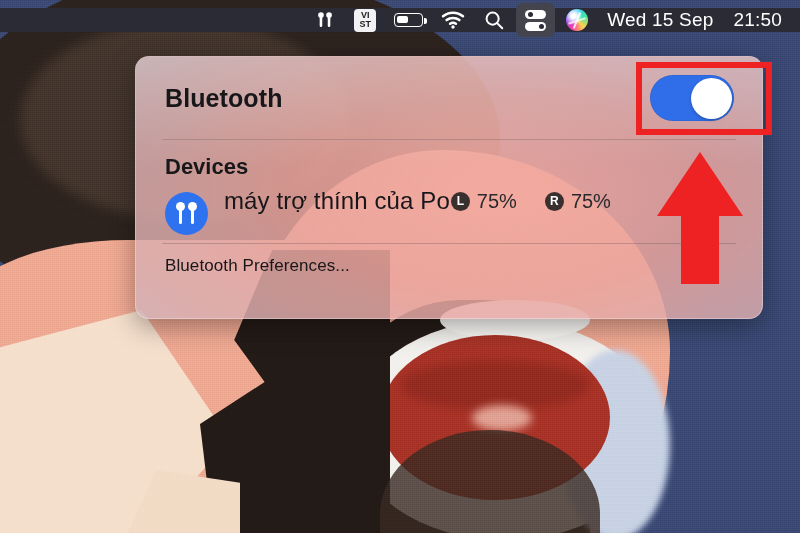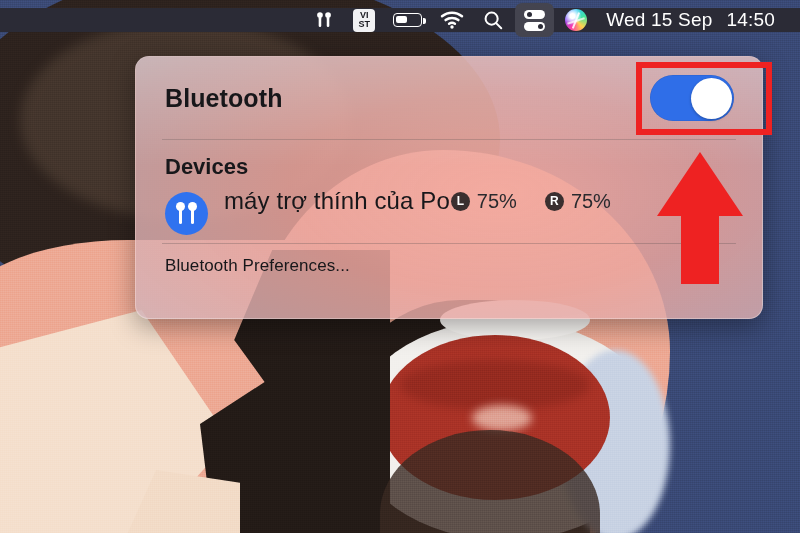--- a/index.html
+++ b/index.html
@@ -174,22 +174,22 @@
     background: #44444f;
     border-radius: 7px;
     height: 34px;
     margin: 0 2px;
   }
   .mb-clock {
     font-size: 19px;
     font-weight: 500;
     letter-spacing: .2px;
     display: flex;
-    gap: 14px;
-    padding-right: 25px;
+    gap: 20px;
+    padding-right: 18px;
     padding-left: 10px;
     white-space: nowrap;
   }
 
   
   .inputsrc {
     background: #f2f2f4;
     color: #1c1c22;
     border-radius: 4px;
     font-size: 9px;
@@ -502,21 +502,21 @@
             <span></span>
           </div>
       </div>
 
       <div class="mb-item">
         <div class="siri"></div>
       </div>
 
       <div class="mb-clock">
         <span>Wed 15 Sep</span>
-        <span>14:50</span>
+        <span>21:50</span>
       </div>
     </div>
   </div>
 
   <div id="panel">
 
     <div class="panel-row bt-header">
       <div class="bt-title">Bluetooth</div>
       <div class="toggle">
         <div class="knob"></div>

